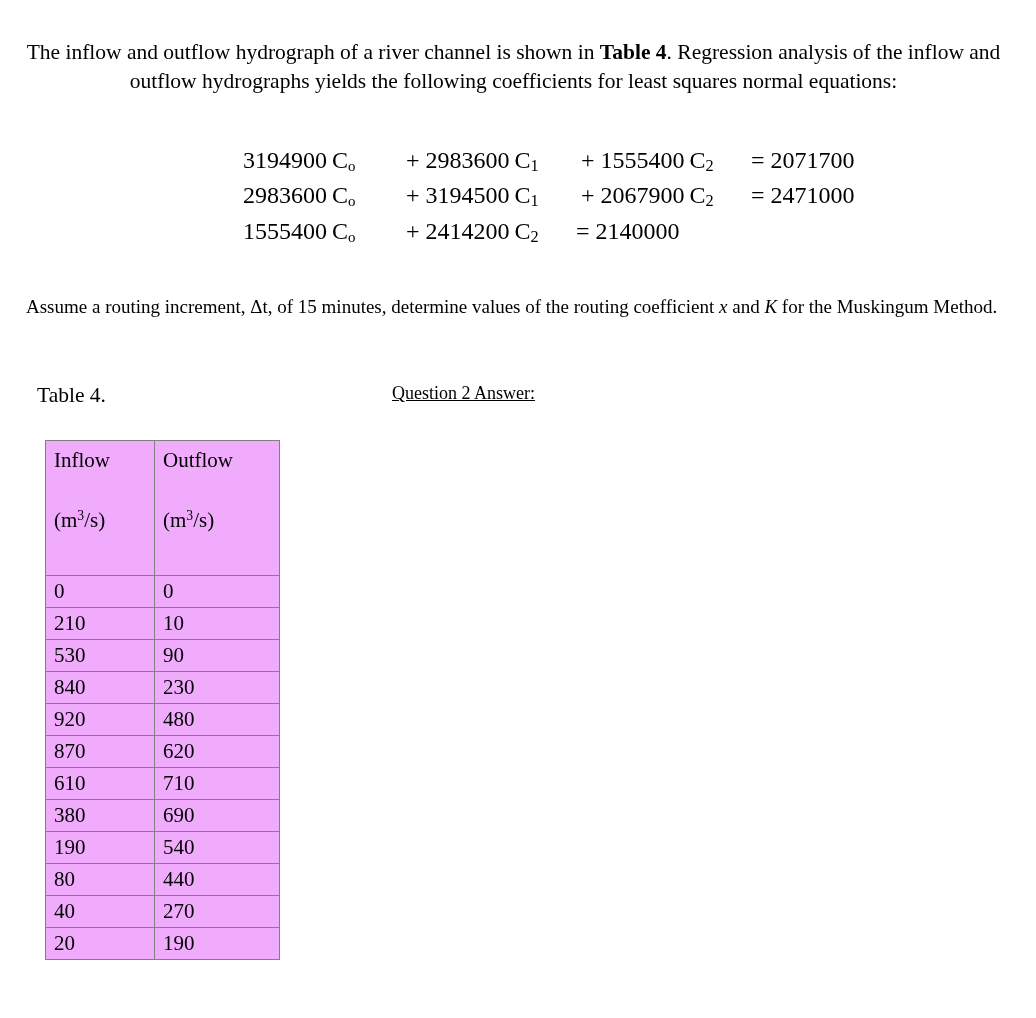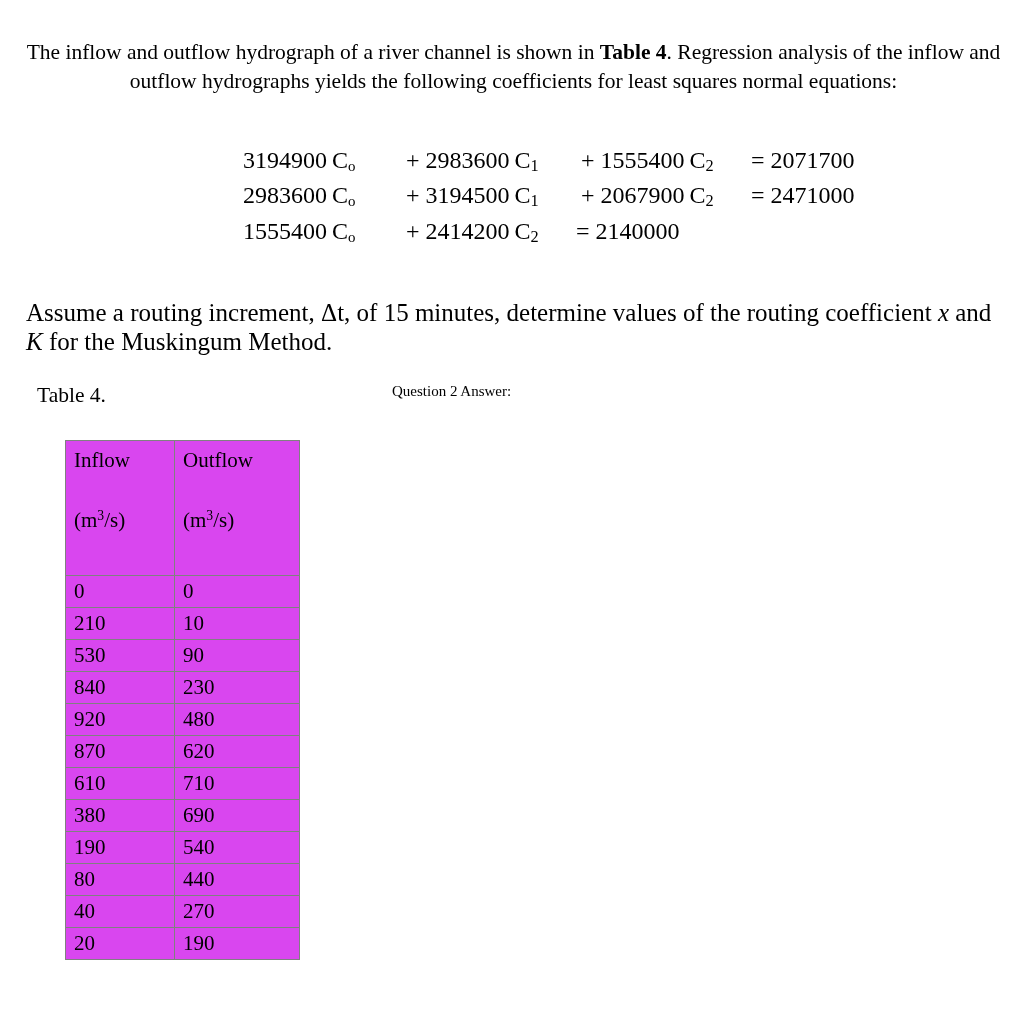--- a/index.html
+++ b/index.html
@@ -59,49 +59,49 @@
     font-size: 0.62em;
     vertical-align: -0.22em;
   }
 
   
   #assume-paragraph {
     position: absolute;
     left: 26px;
     top: 273px;
     width: 985px;
-    font-size: 25px;
+    font-size: 19px;
     line-height: 29px;
   }
 
   
   #table-caption {
     position: absolute;
     left: 26px;
     top: 383px;
     font-size: 21.5px;
     font-weight: normal;
     margin-left: 11px;
   }
   #question-answer-label {
     position: absolute;
     left: 392px;
     top: 383px;
-    font-size: 15px;
+    font-size: 18px;
+    text-decoration: underline;
   }
 
   
   #hydrograph-table {
     position: absolute;
     left: 45px;
     top: 440px;
     border-collapse: collapse;
     font-size: 21px;
-    background: #d946ef;
-    margin-left: 20px;
+    background: #f0abfc;
   }
   #hydrograph-table td,
   #hydrograph-table th {
     border: 1px solid #808080;
     padding: 0;
     font-weight: normal;
     text-align: left;
     vertical-align: top;
   }
   #hydrograph-table th {

